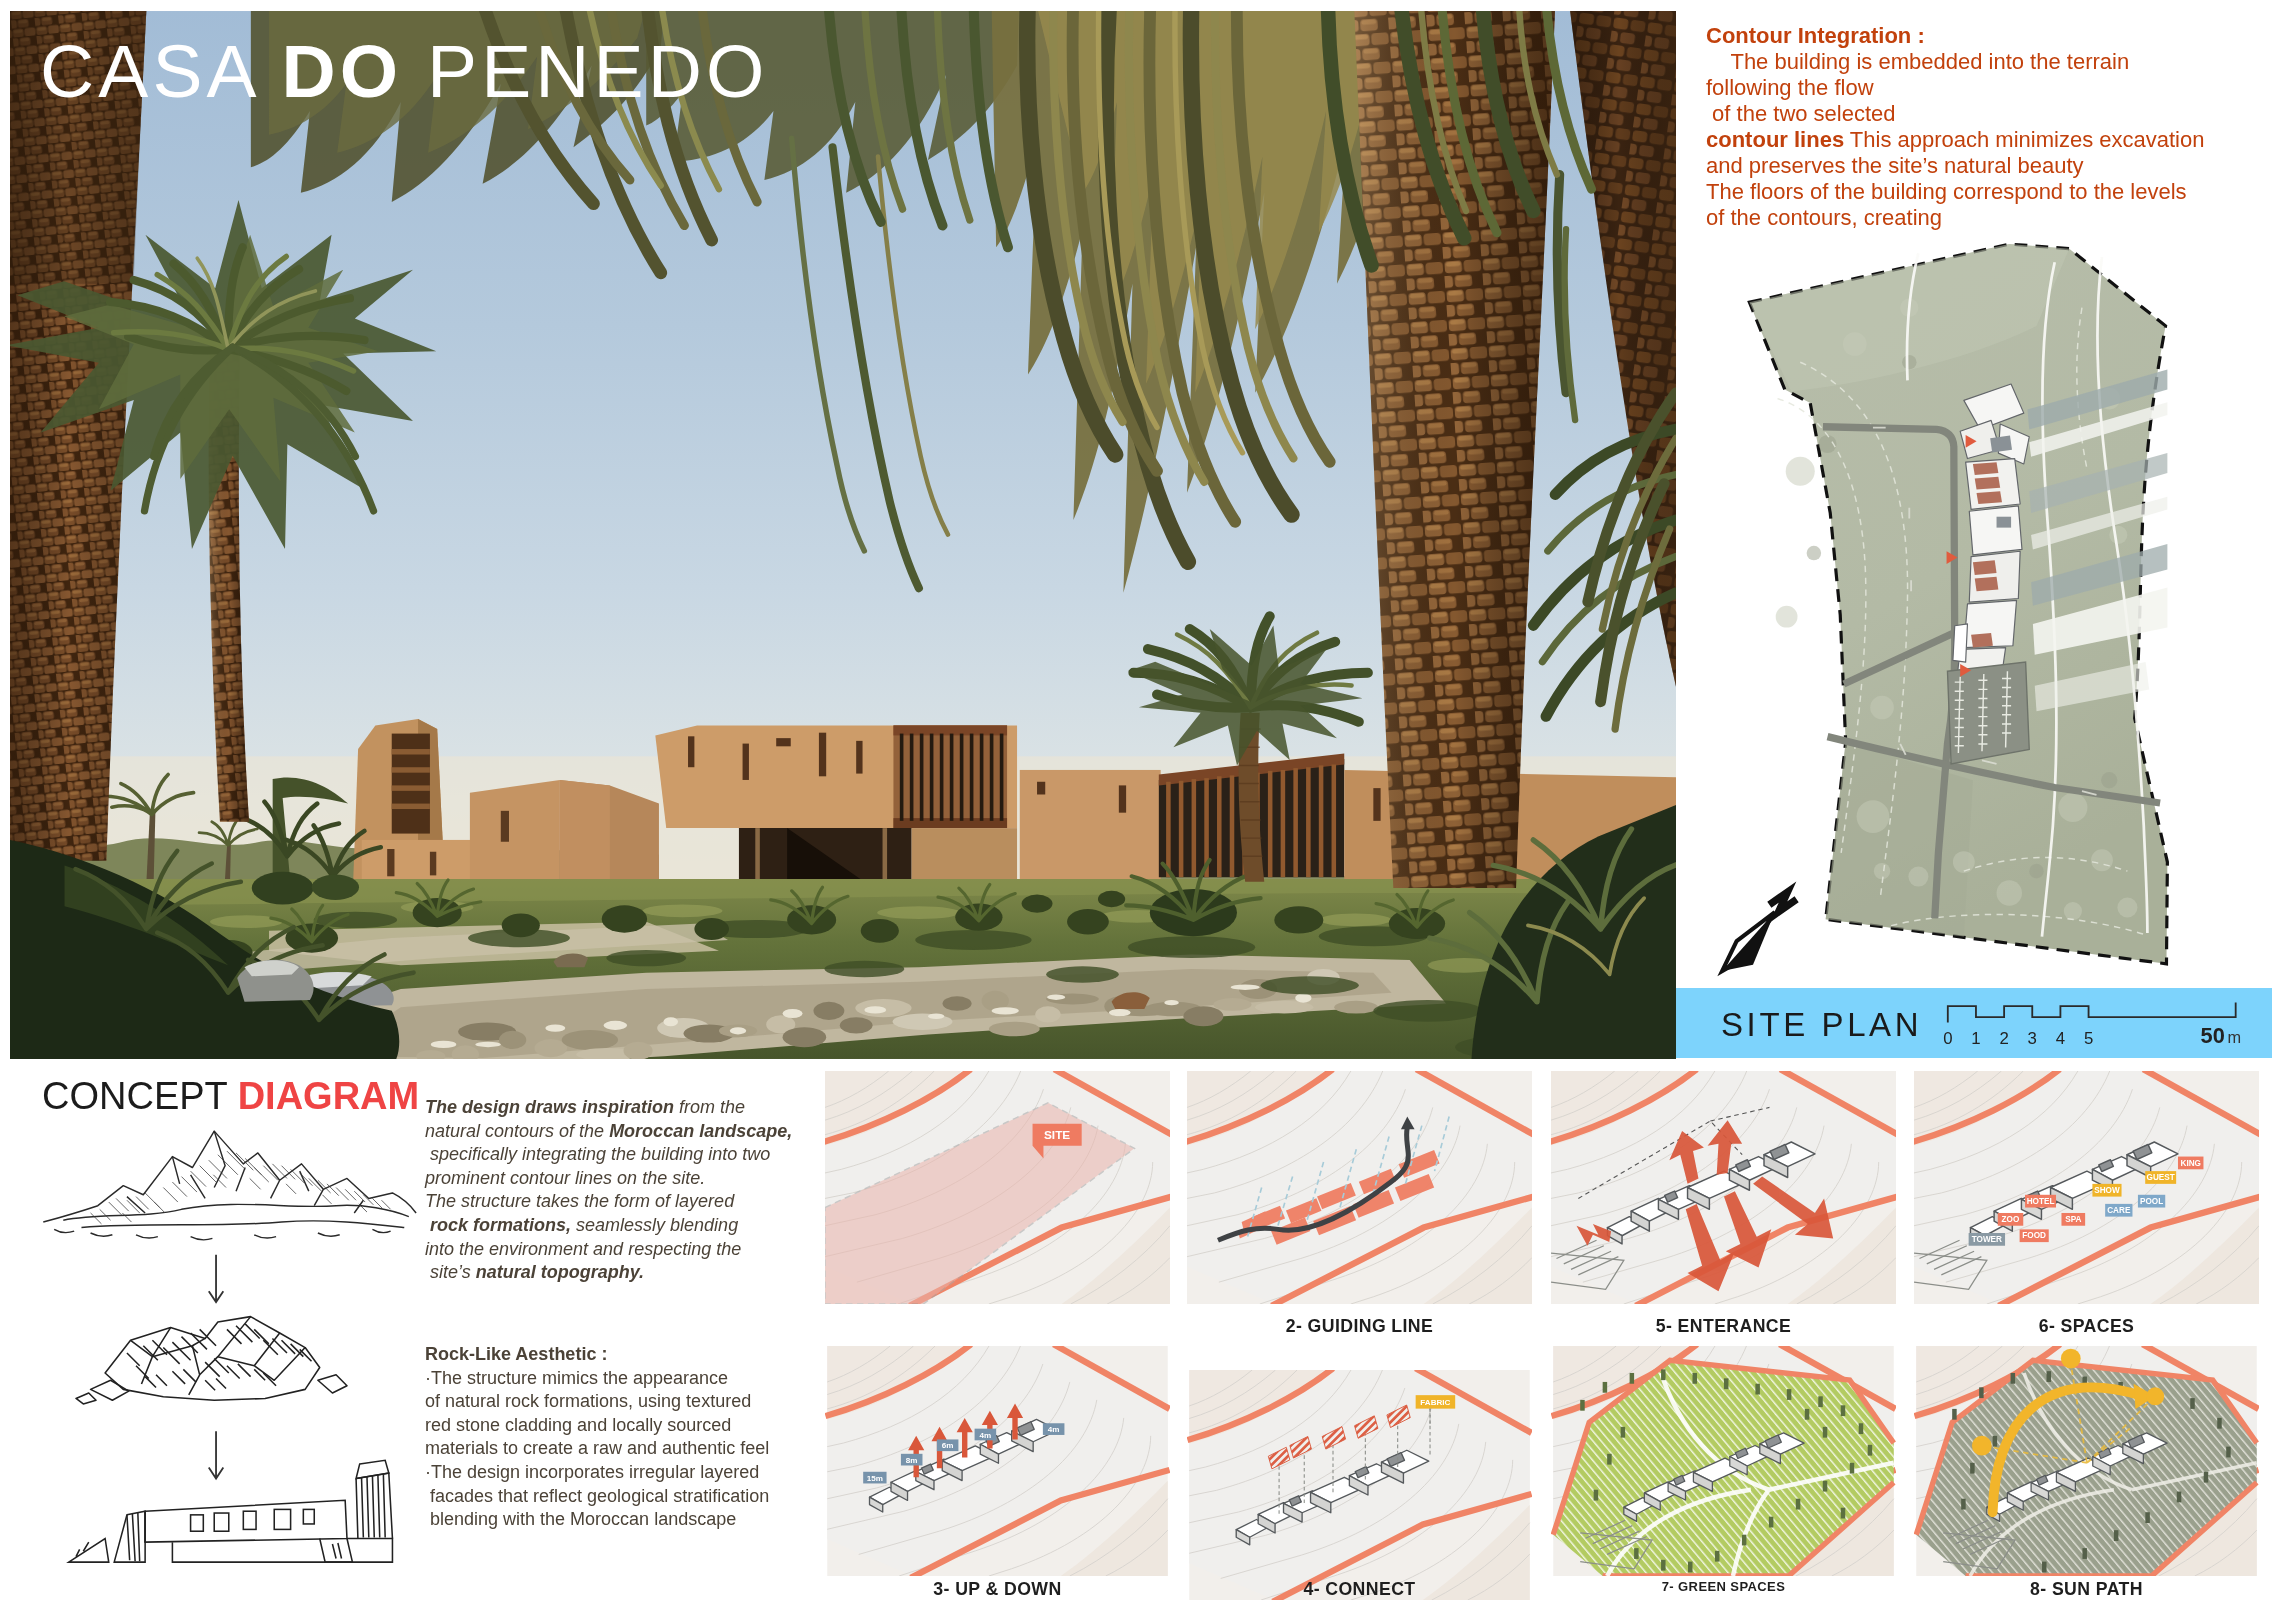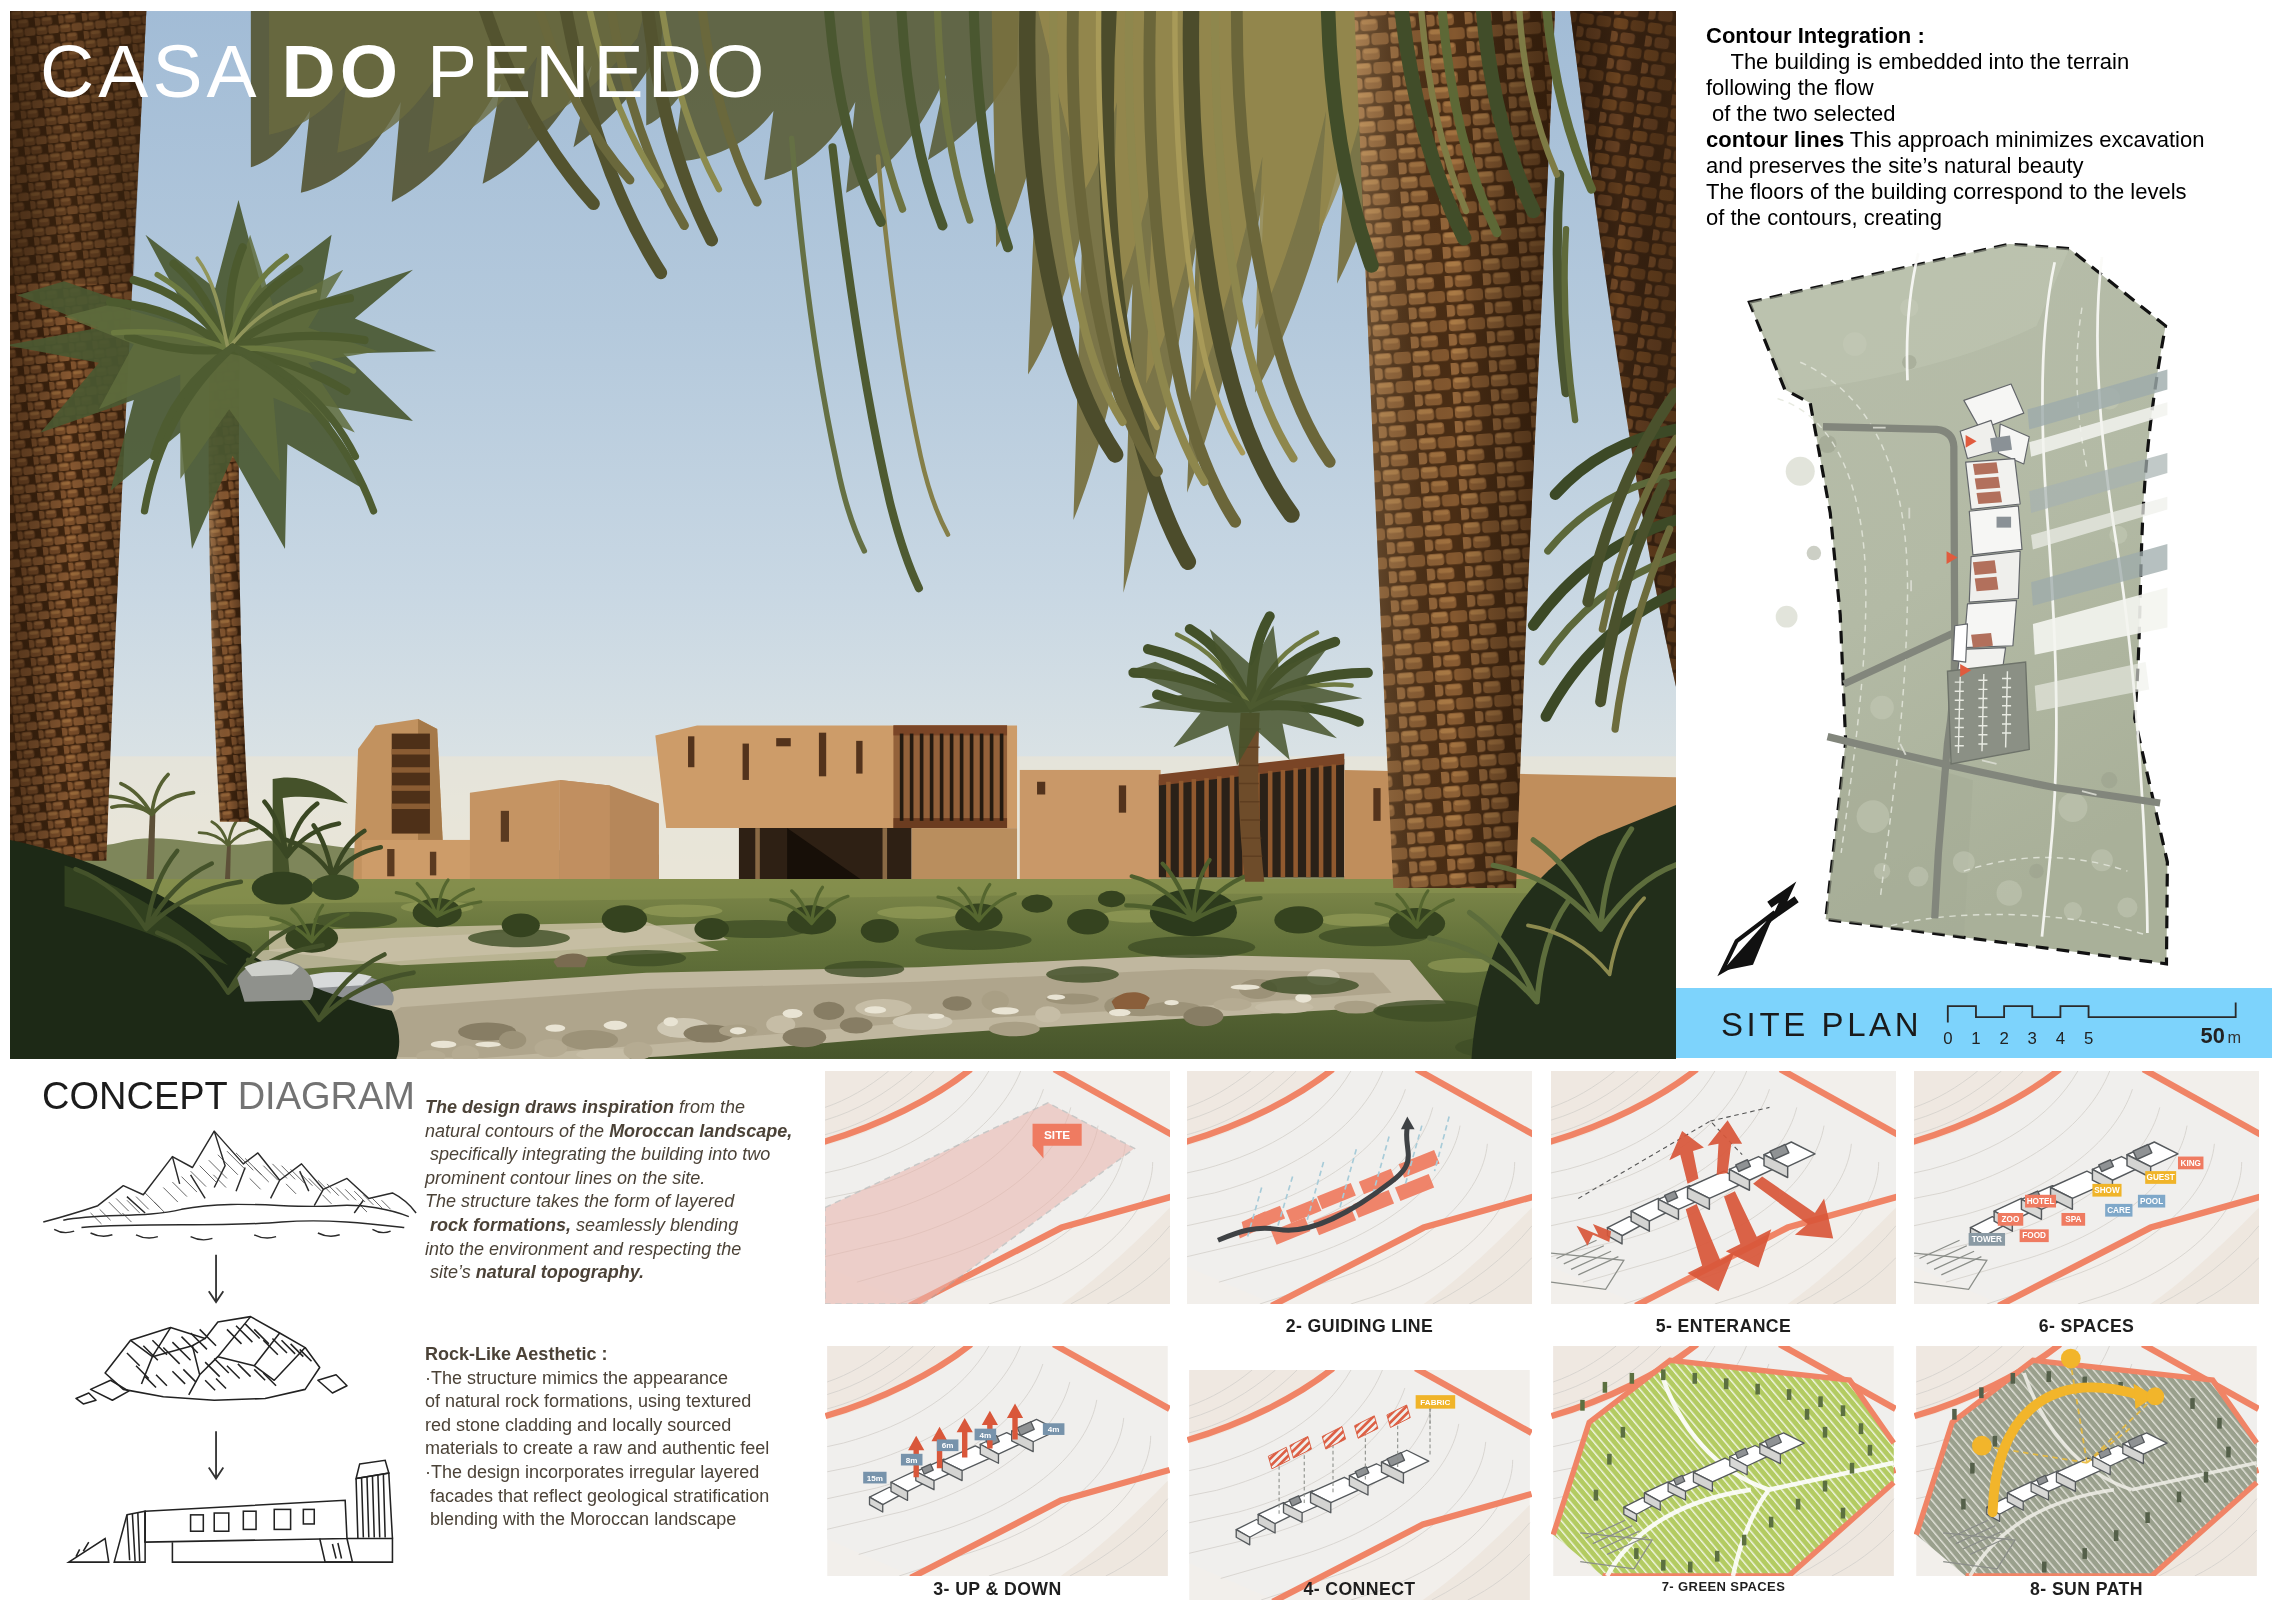--- a/index.html
+++ b/index.html
@@ -523,21 +523,21 @@
 </g>
 <g stroke="#8c8a4e" stroke-width="4" fill="none" stroke-linecap="round">
 <path d="M1760,1060 C1736,1030 1706,1012 1670,1006 M1760,1060 C1766,1022 1778,996 1798,976"></path>
 </g>
 </g>
 </svg>
 </div>
 
 <div class="abs" style="left:40px;top:28px;color:#ffffff;font-size:75px;font-weight:300;letter-spacing:4.1px;white-space:nowrap;">CASA <span style="font-weight:700;">DO</span> PENEDO</div>
 
-<div class="abs" style="left:1706px;top:23px;font-size:22px;line-height:26px;color:#000000;white-space:nowrap;">
+<div class="abs" style="left:1706px;top:23px;font-size:22px;line-height:26px;color:#c2410c;white-space:nowrap;">
 <b>Contour Integration :</b><br>
 &nbsp;&nbsp;&nbsp;&nbsp;The building is embedded into the terrain<br>
 following the flow<br>
 &nbsp;of the two selected<br>
 <b>contour lines</b> This approach minimizes excavation<br>
 and preserves the site’s natural beauty<br>
 The floors of the building correspond to the levels<br>
 of the contours, creating
 </div>
 
@@ -672,21 +672,21 @@
 <text x="75" y="62" text-anchor="middle">2</text>
 <text x="106" y="62" text-anchor="middle">3</text>
 <text x="137" y="62" text-anchor="middle">4</text>
 <text x="168" y="62" text-anchor="middle">5</text>
 <text x="318" y="60" text-anchor="end" font-weight="bold" font-size="24">50</text>
 <text x="321" y="60" font-size="18" fill="#333333">m</text>
 </g>
 </svg>
 </div>
 
-<div class="abs" style="left:42px;top:1075px;font-size:38px;white-space:nowrap;letter-spacing:0px;"><span style="font-weight:400;color:#1c1c1c;">CONCEPT</span> <span style="font-weight:400;color:#737373;">DIAGRAM</span></div>
+<div class="abs" style="left:42px;top:1075px;font-size:38px;white-space:nowrap;letter-spacing:0px;"><span style="font-weight:400;color:#1c1c1c;">CONCEPT</span> <span style="font-weight:700;color:#ef4444;">DIAGRAM</span></div>
 
 <div class="abs" style="left:36px;top:1111px;width:391px;height:464px;">
 <svg width="391" height="464" viewBox="0 0 430 510">
 
 <g stroke="#2a2a2a" fill="none" stroke-width="1.6" stroke-linejoin="round">
 <path d="M8,122 C30,116 50,110 68,104 L96,82 L118,92 L150,50 L172,62 L196,22 L228,58 L244,46 L268,76 L292,58 L316,86 L342,74 L366,96 L392,90 C404,96 412,104 418,112"></path>
 <path d="M30,120 C70,112 120,118 160,108 C220,96 280,108 330,104 C360,102 390,108 410,116"></path>
 <path d="M50,128 C120,122 200,128 270,122 C320,118 370,124 405,128"></path>
 <path d="M196,22 L208,60 L196,84 M150,50 L158,80 M268,76 L258,96 M316,86 L306,104"></path>
 <path d="M100,94 L120,112 M170,70 L186,96 M230,62 L220,88 M290,66 L300,88 M360,98 L350,112"></path>

